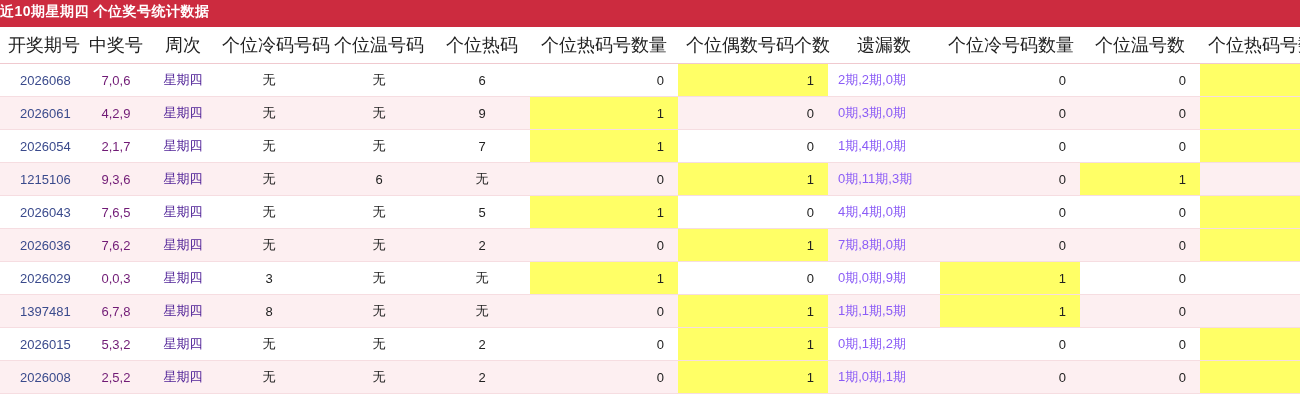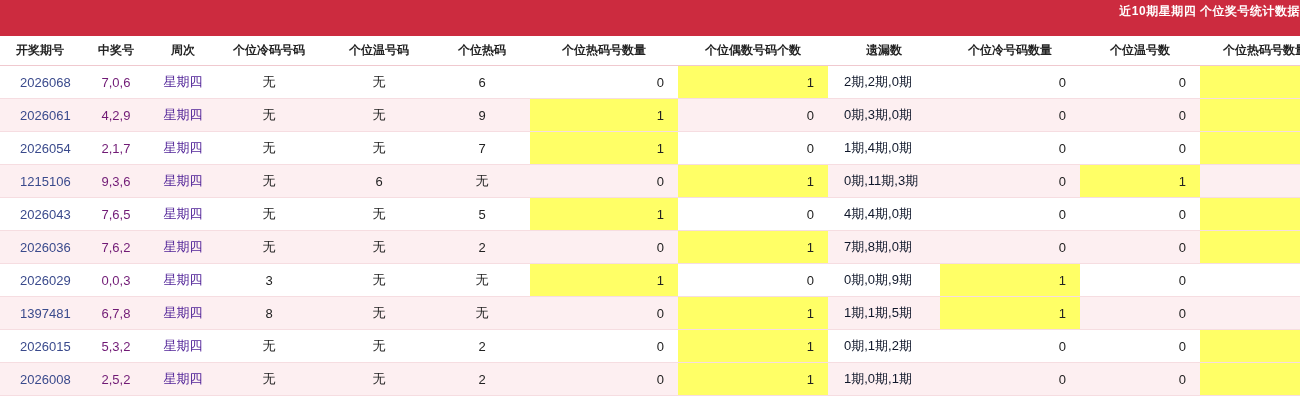--- a/index.html
+++ b/index.html
@@ -13,35 +13,35 @@
     font-family: "Liberation Sans", sans-serif;
     font-size: 13px;
     color: #222222;
   }
   .wrap {
     width: 1300px;
   }
   .title-bar {
     background: #cc2b3f;
     color: #ffffff;
-    text-align: right;
+    text-align: left;
     font-weight: bold;
-    font-size: 12px;
+    font-size: 14px;
     line-height: 22px;
-    height: 36px;
+    height: 27px;
     letter-spacing: 0.5px;
   }
   table {
     width: 1300px;
     border-collapse: collapse;
     table-layout: fixed;
   }
   th {
-    font-weight: bold;
-    font-size: 12px;
+    font-weight: normal;
+    font-size: 18px;
     color: #222222;
     background: #ffffff;
     border-bottom: 1px solid #f0c9cf;
     padding: 6px 8px;
     text-align: center;
     white-space: nowrap;
   }
   td {
     padding: 7px 8px;
     border-bottom: 1px solid #f6dde1;
@@ -53,21 +53,21 @@
     background: #fdeff1;
   }
   tbody tr.even td {
     background: #ffffff;
   }
   td.issue { color: #3a4a8c; text-align: left; padding-left: 20px; }
   td.num { color: #701a75; text-align: center; }
   td.week { color: #4c1d95; text-align: center; }
   td.c { text-align: center; }
   td.r { text-align: right; padding-right: 14px; }
-  td.gap { color: #0f172a; text-align: left; padding-left: 16px; }
+  td.gap { color: #8b5cf6; text-align: left; padding-left: 10px; }
   td.hl { background: #ffff66 !important; }
   
   col.w-issue { width: 80px; }
   col.w-num { width: 72px; }
   col.w-week { width: 62px; }
   col.w-cold { width: 110px; }
   col.w-warm { width: 110px; }
   col.w-hot { width: 96px; }
   col.w-odd { width: 148px; }
   col.w-even { width: 150px; }

